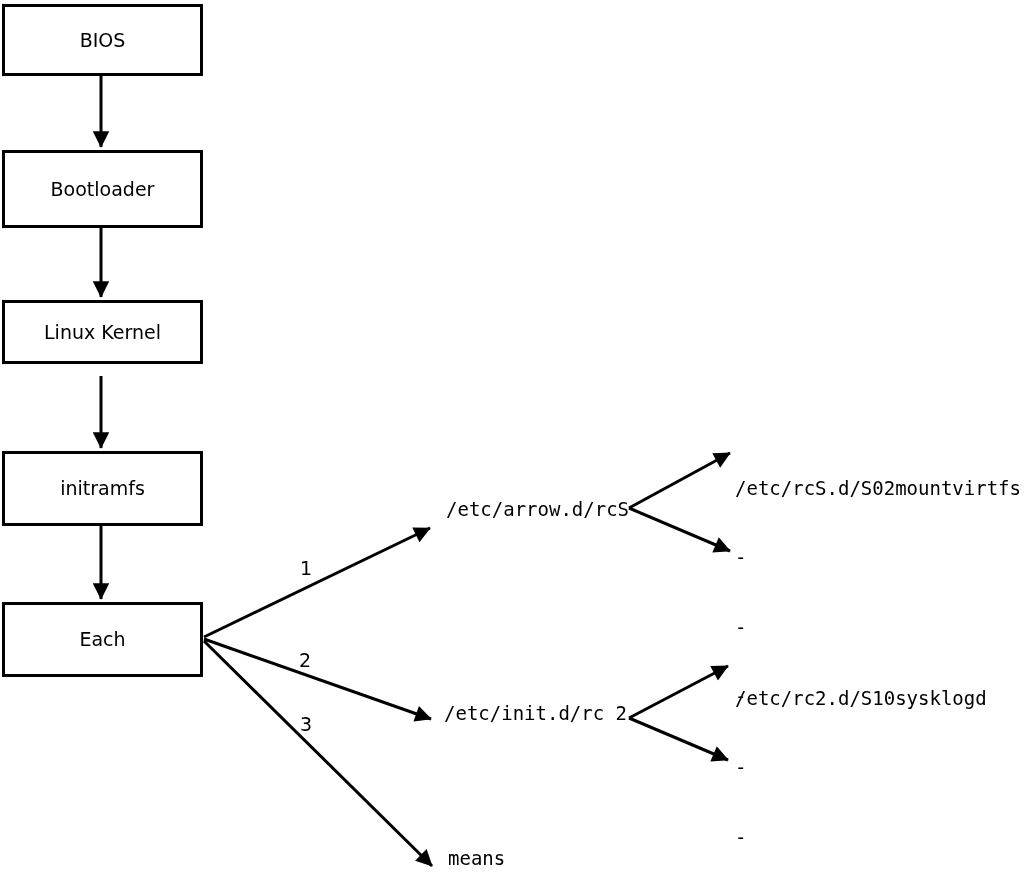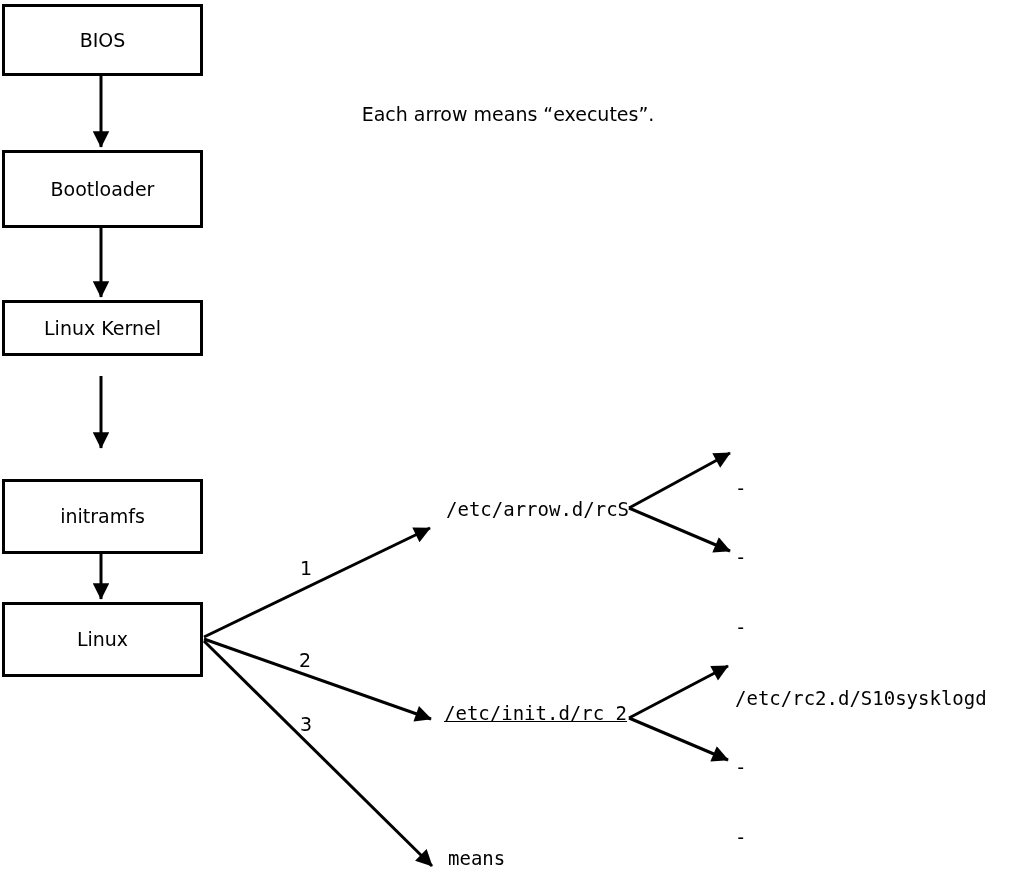--- a/index.html
+++ b/index.html
@@ -89,47 +89,47 @@
       <line x1="204" y1="641" x2="432" y2="866" marker-end="url(#ah)"></line>
 
       <line x1="629" y1="508" x2="730" y2="453" marker-end="url(#ah)"></line>
       <line x1="629" y1="508" x2="730" y2="551" marker-end="url(#ah)"></line>
 
       <line x1="629" y1="718" x2="728" y2="666" marker-end="url(#ah)"></line>
       <line x1="629" y1="718" x2="728" y2="760" marker-end="url(#ah)"></line>
     </g>
   </svg>
 
-  <div class="note">Each arrow means “executes”.</div>
 
   <div class="box" style="top:4px;   height:72px;">
     <span>BIOS</span>
   </div>
   <div class="box" style="top:150px; height:78px;">
     <span>Bootloader</span>
   </div>
-  <div class="box" style="top:300px; height:56px;text-align:right;">
+  <div class="box" style="top:300px; height:64px;text-align:right;">
     <span>Linux Kernel</span>
   </div>
-  <div class="box" style="top:451px; height:75px;margin-top:28px;">
+  <div class="box" style="top:451px; height:75px;">
     <span>initramfs</span>
   </div>
   <div class="box" style="top:602px; height:75px;">
-    <span>Linux</span>
+    <span>Each</span>
   </div>
 
   <span class="branch-num" style="left:306px; top:568px;">1</span>
   <span class="branch-num" style="left:305px; top:660px;">2</span>
   <span class="branch-num" style="left:306px; top:724px;">3</span>
 
   <div class="mono" style="left:446px; top:500px;">/etc/arrow.d/rcS</div>
-  <div class="mono" style="left:444px; top:704px;text-decoration:underline;">/etc/init.d/rc 2</div>
+  <div class="mono" style="left:444px; top:704px;">/etc/init.d/rc 2</div>
   <div class="mono" style="left:448px; top:849px;">means</div>
 
   <div class="script-block" style="top:431px;">
+    <div class="line">/etc/rcS.d/S02mountvirtfs</div>
     <div class="line">-</div>
     <div class="line">-</div>
     <div class="line">-</div>
   </div>
 
   <div class="script-block" style="top:641px;">
     <div class="line">/etc/rc2.d/S10sysklogd</div>
     <div class="line">-</div>
     <div class="line">-</div>
     

